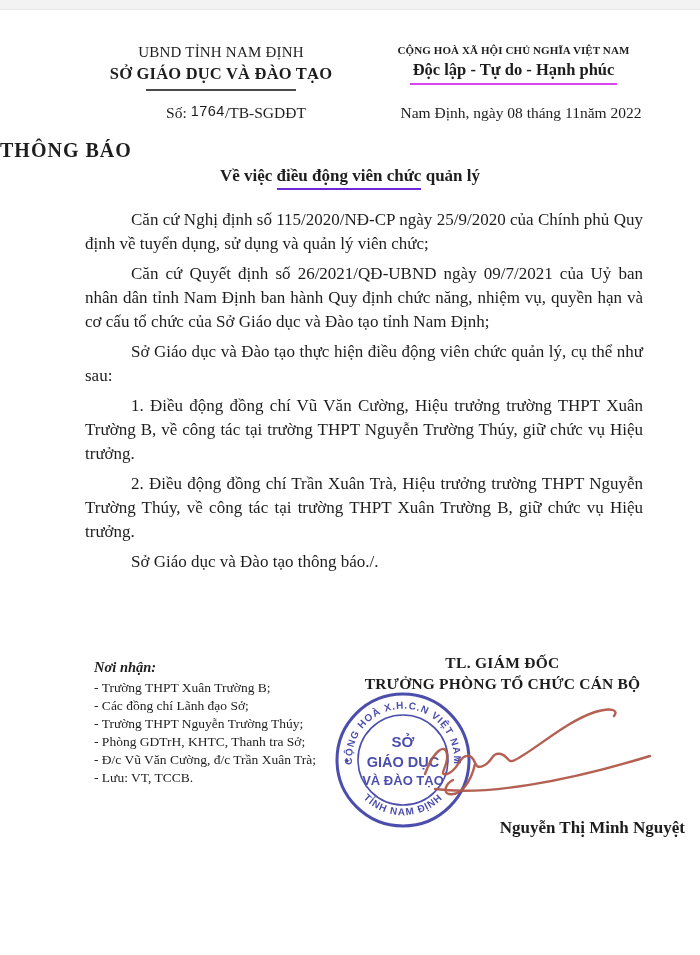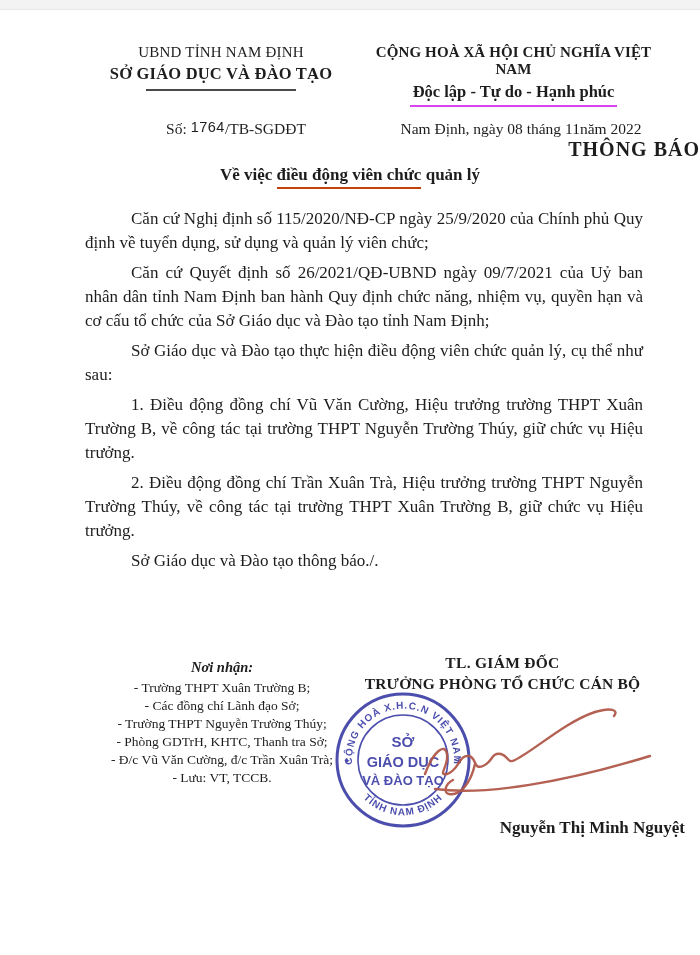--- a/index.html
+++ b/index.html
@@ -15,37 +15,37 @@
     position:absolute;top:0;left:0;right:0;height:9px;
     background:#f3f3f3;border-bottom:1px solid #e9e9e9;
   }
   
   .header{display:flex;padding:44px 30px 0 85px;}
   .h-left{width:272px;text-align:center;}
   .h-right{flex:1;text-align:center;}
   .issuer-parent{font-size:15px;letter-spacing:.2px;}
   .issuer{font-size:16.5px;font-weight:bold;margin-top:3px;letter-spacing:.2px;}
   .issuer-rule{width:150px;height:0;border-bottom:2px solid #4a4a4a;margin:5px auto 0;}
-  .national-title{font-size:15px;font-weight:bold;letter-spacing:.1px;}
+  .national-title{font-size:11px;font-weight:bold;letter-spacing:.1px;}
   .motto{display:inline-block;font-size:16.5px;font-weight:bold;
          border-bottom:2px solid #d946ef;padding:1px 3px 3px;margin-top:3px;}
   .meta{display:flex;padding:13px 30px 0 85px;margin-left:15px;}
   .doc-number{width:272px;text-align:center;font-size:15.5px;}
   .doc-number .num-val{font-family:"Liberation Sans", sans-serif;font-size:14.5px;
                        position:relative;top:-2px;letter-spacing:.5px;}
   .place-date{flex:1;text-align:center;font-size:15.5px;}
   
-  .title{text-align:right;font-size:20px;font-weight:bold;letter-spacing:1px;}
+  .title{margin-top:17px;text-align:left;font-size:20px;font-weight:bold;letter-spacing:1px;}
   .subtitle{margin-top:4px;text-align:center;font-size:17px;font-weight:bold;}
-  .subtitle .u{border-bottom:2px solid #c2410c;padding-bottom:3px;}
+  .subtitle .u{border-bottom:2px solid #6d28d9;padding-bottom:3px;}
   
   .body{margin:22px 57px 0 85px;font-size:17px;line-height:24px;text-align:justify;}
   .body p{margin:0 0 6px;text-indent:46px;}
   
-  .recipients{position:absolute;left:111px;top:658px;font-size:13.5px;line-height:18px;text-align:center;}
+  .recipients{position:absolute;left:94px;top:658px;font-size:13.5px;line-height:18px;}
   .recipients-label{font-size:14.5px;font-weight:bold;font-style:italic;margin-bottom:3px;}
   .sig-block{position:absolute;left:330px;top:654px;width:345px;text-align:center;}
   .pos-line1{font-size:15.5px;font-weight:bold;letter-spacing:.3px;}
   .pos-line2{font-size:15.5px;font-weight:bold;margin-top:3px;letter-spacing:.2px;}
   .signer-name{position:absolute;left:0;right:-10px;top:164px;
                font-size:17px;font-weight:bold;text-align:right;}
   .stamp-svg{position:absolute;left:333px;top:690px;z-index:2;opacity:.92;}
   .sig-svg{position:absolute;left:415px;top:694px;z-index:3;}
   .stamp-ring-text{font-family:"Liberation Sans", sans-serif;font-weight:bold;
                    font-size:10px;letter-spacing:1px;}

